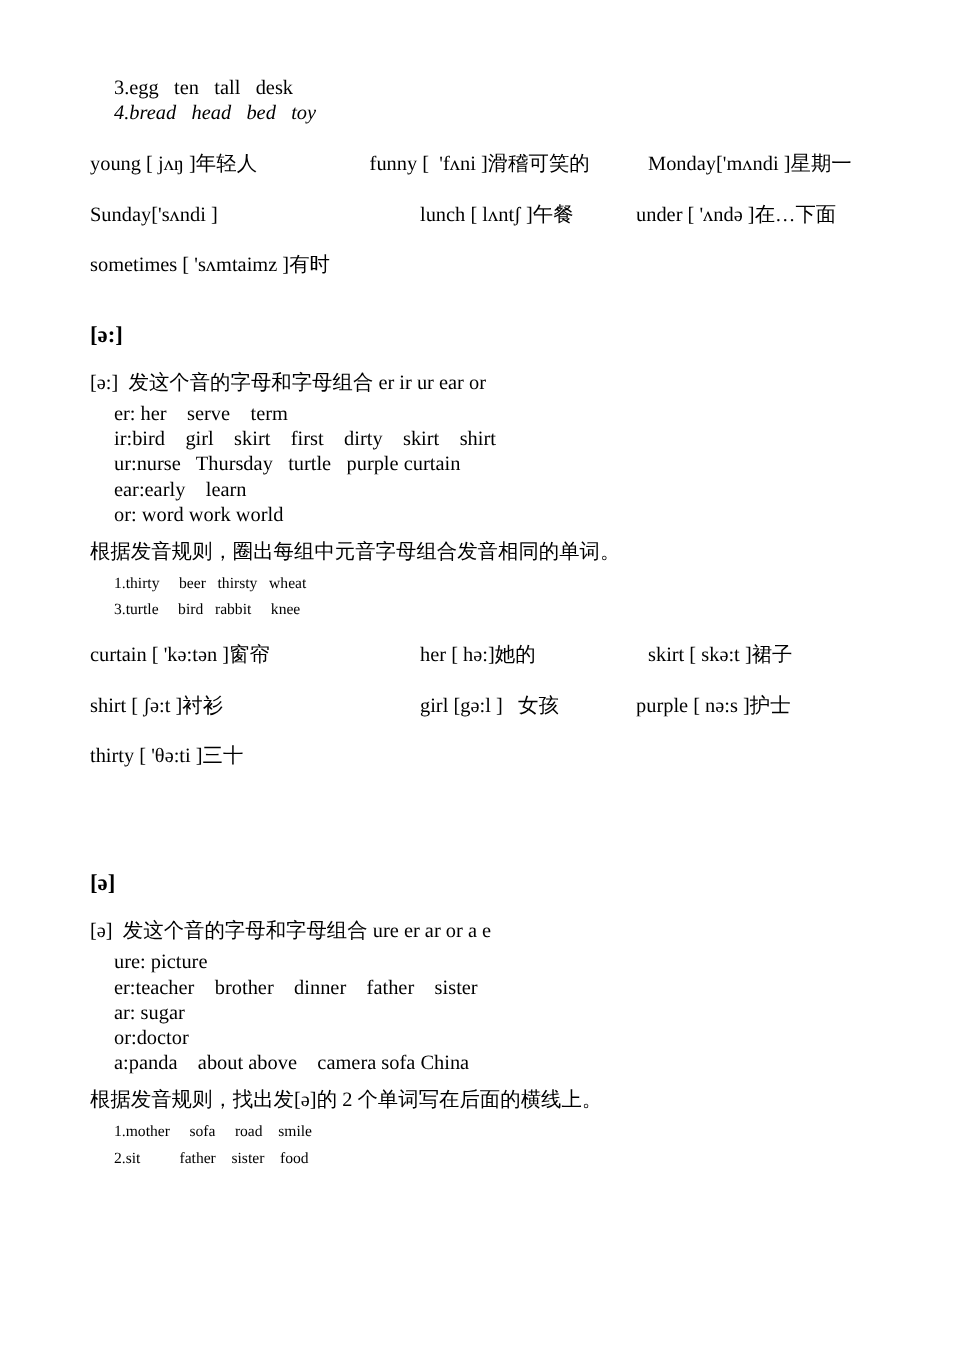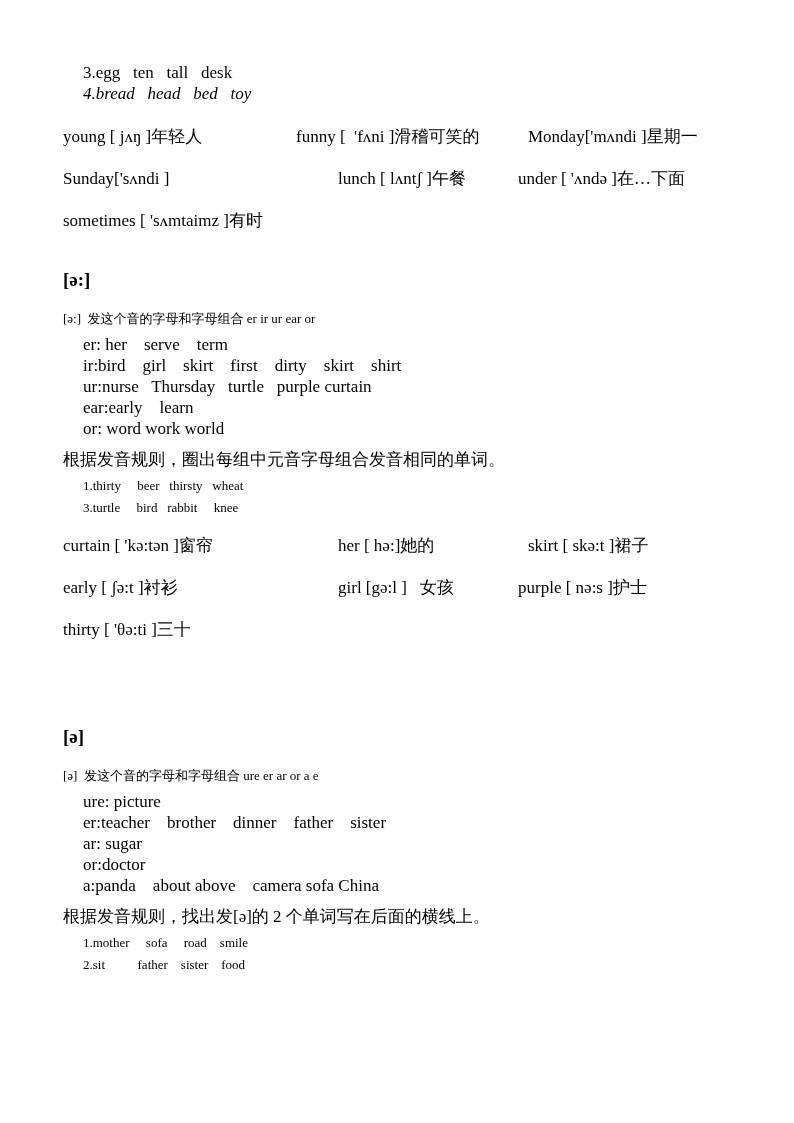--- a/index.html
+++ b/index.html
@@ -10,21 +10,21 @@
   body {
     width: 794px;
     height: 1123px;
     position: relative;
     font-family: "Liberation Serif", "DejaVu Serif", serif;
     color: #000000;
     overflow: hidden;
   }
   .page {
     position: absolute;
-    left: 0; top: 0;
+    left: 12px; top: 0;
     width: 648px;
     height: 1123px;
     box-sizing: border-box;
     padding: 62px 56px 0 63px;
   }
 
   
   .tight-line {
     font-size: 17px;
     line-height: 21px;
@@ -54,21 +54,21 @@
 
   
   .section-head {
     font-size: 19px;
     font-weight: bold;
     line-height: 24px;
     white-space: pre;
   }
 
   .rule-line {
-    font-size: 13px;
+    font-size: 17px;
     line-height: 30px;
     white-space: pre;
   }
 
   .instruction {
     font-size: 17px;
     line-height: 30px;
     white-space: pre;
   }
 
@@ -144,21 +144,21 @@
 
   <div class="gap-xs"></div>
 
   <div>
     <div class="vocab-row">
       <span class="vocab-cell col-1">curtain [ 'kə:tən ]窗帘</span>
       <span class="vocab-cell col-3">skirt [ skə:t ]裙子</span>
       <span class="vocab-cell col-2b">her [ hə:]她的</span>
     </div>
     <div class="vocab-row">
-      <span class="vocab-cell col-1">early [ ʃə:t ]衬衫</span>
+      <span class="vocab-cell col-1">shirt [ ʃə:t ]衬衫</span>
       <span class="vocab-cell col-2b">girl [gə:l ]   女孩</span>
       <span class="vocab-cell col-3b">purple [ nə:s ]护士</span>
     </div>
     <div class="vocab-row">
       <span class="vocab-cell col-1">thirty [ 'θə:ti ]三十</span>
     </div>
   </div>
 
   <div class="gap-xl"></div>
 

